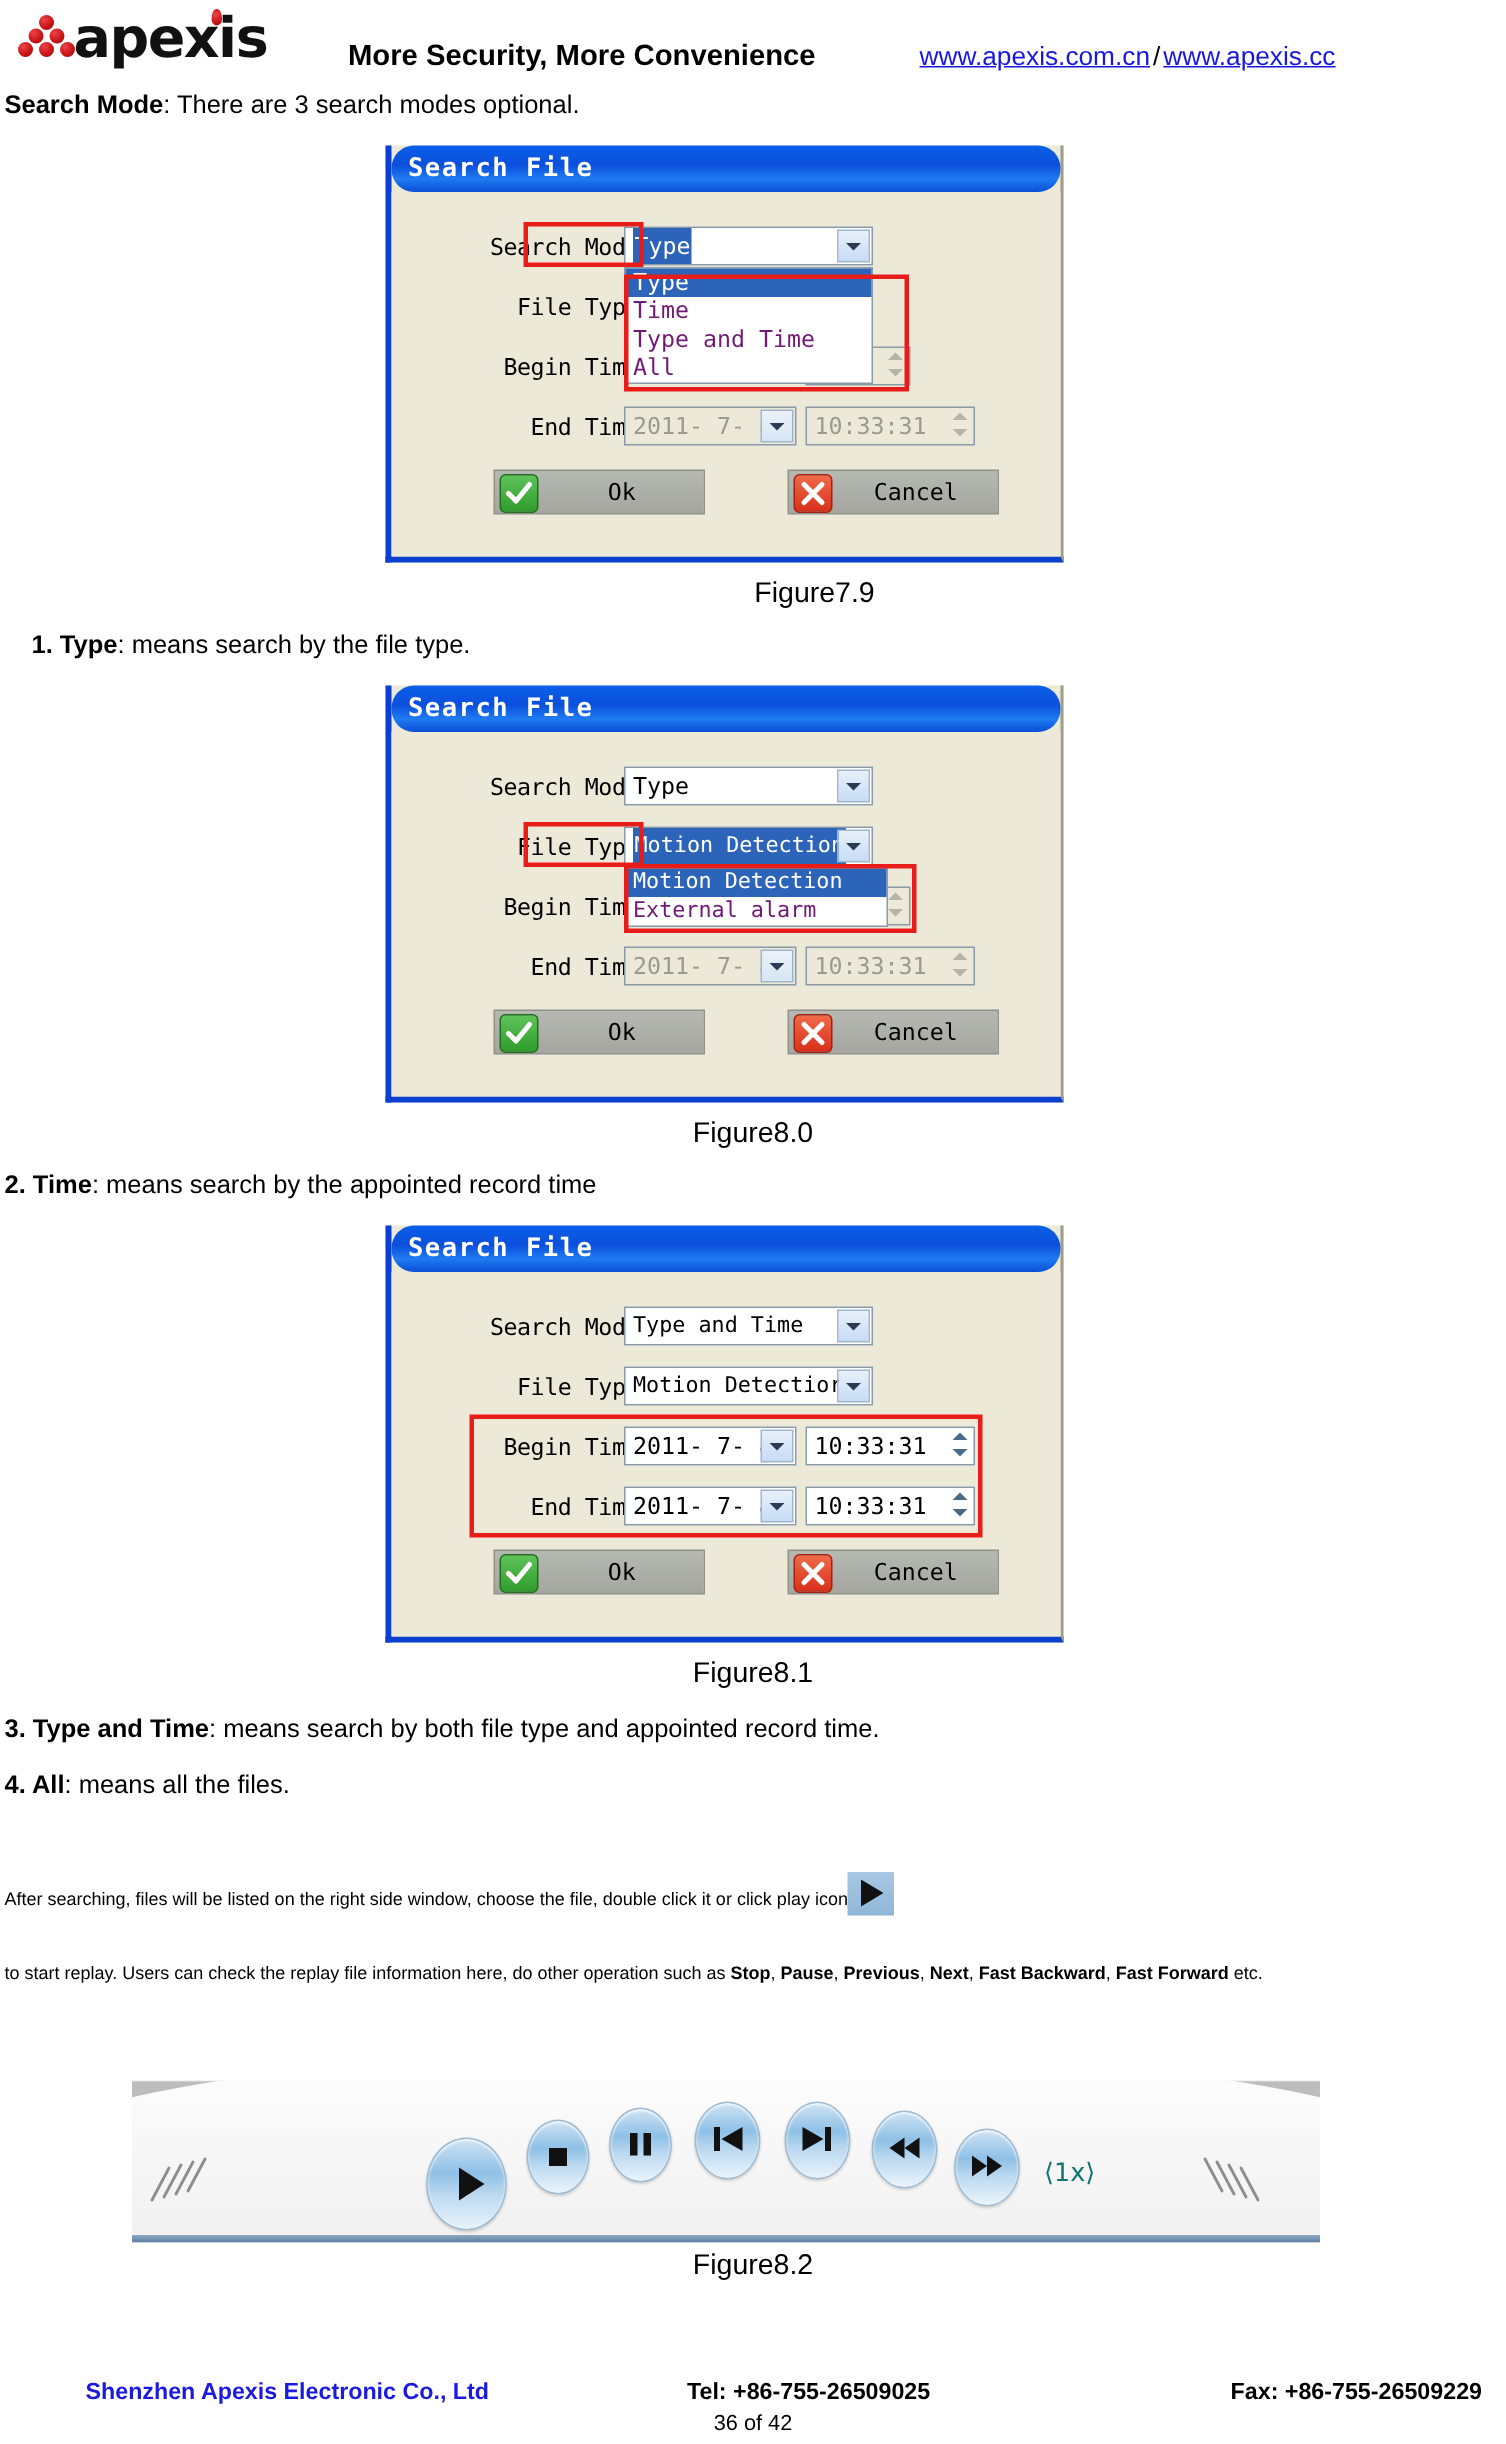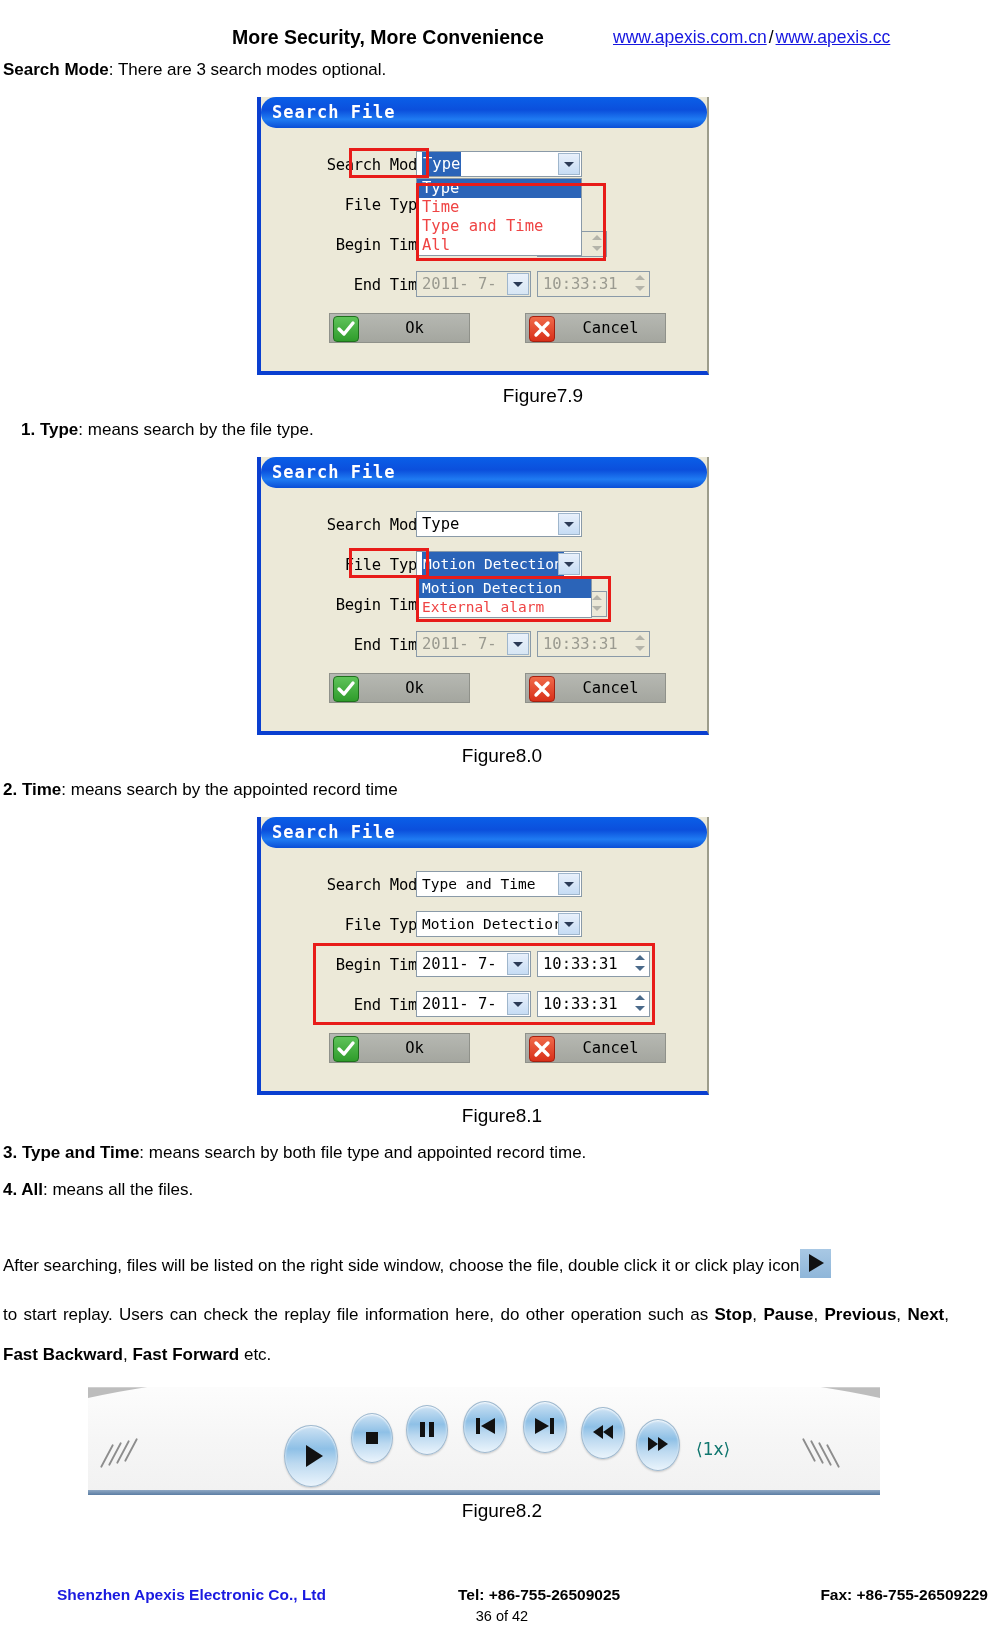--- a/index.html
+++ b/index.html
@@ -100,21 +100,21 @@
     left: 3px;
     font-size: 17px;
     white-space: nowrap;
   }
   .para b { font-weight: bold; }
 
   .flow-para {
     position: absolute;
     left: 3px;
     width: 946px;
-    font-size: 17px;
+    font-size: 12px;
     line-height: 40px;
     text-align: justify;
   }
   .flow-para b { font-weight: bold; }
 
   .inline-play-icon {
     display: inline-block;
     vertical-align: -7px;
     width: 31px;
     height: 29px;
@@ -241,21 +241,21 @@
     position: absolute;
     background: #ffffff;
     border: 1px solid #8a9aa8;
     box-sizing: border-box;
     z-index: 30;
   }
   .dd-item {
     font-size: 15.5px;
     line-height: 19px;
     padding-left: 5px;
-    color: #ef4444;
+    color: #701a75;
     font-family: "DejaVu Sans Mono", monospace;
     white-space: nowrap;
   }
   .dd-item.active {
     background: #2b64b8;
     color: #ffffff;
   }
 
   
   .datefield, .timefield {
@@ -459,20 +459,32 @@
     width: 1004px;
     text-align: center;
     font-size: 14.5px;
     color: #000000;
   }
 </style>
 </head>
 <body>
 
 <div class="page-header">
+  <div class="logo">
+    <div class="logo-dots">
+      <span class="d1"></span>
+        <span class="d2"></span>
+        <span class="d3"></span>
+      <span class="d4"></span>
+        <span class="d5"></span>
+        <span class="d6"></span>
+    </div>
+    <div class="logo-word">apexis</div>
+    <div class="logo-accent"></div>
+  </div>
   <div class="header-tagline">More Security, More Convenience</div>
   <div class="header-links">
     <a href="#">www.apexis.com.cn</a><span class="sep">/</span><a href="#">www.apexis.cc</a>
   </div>
 </div>
 
 <div class="para" style="top:60px;">
   <b>Search Mode</b><span>: There are 3 search modes optional.</span>
 </div>
 

